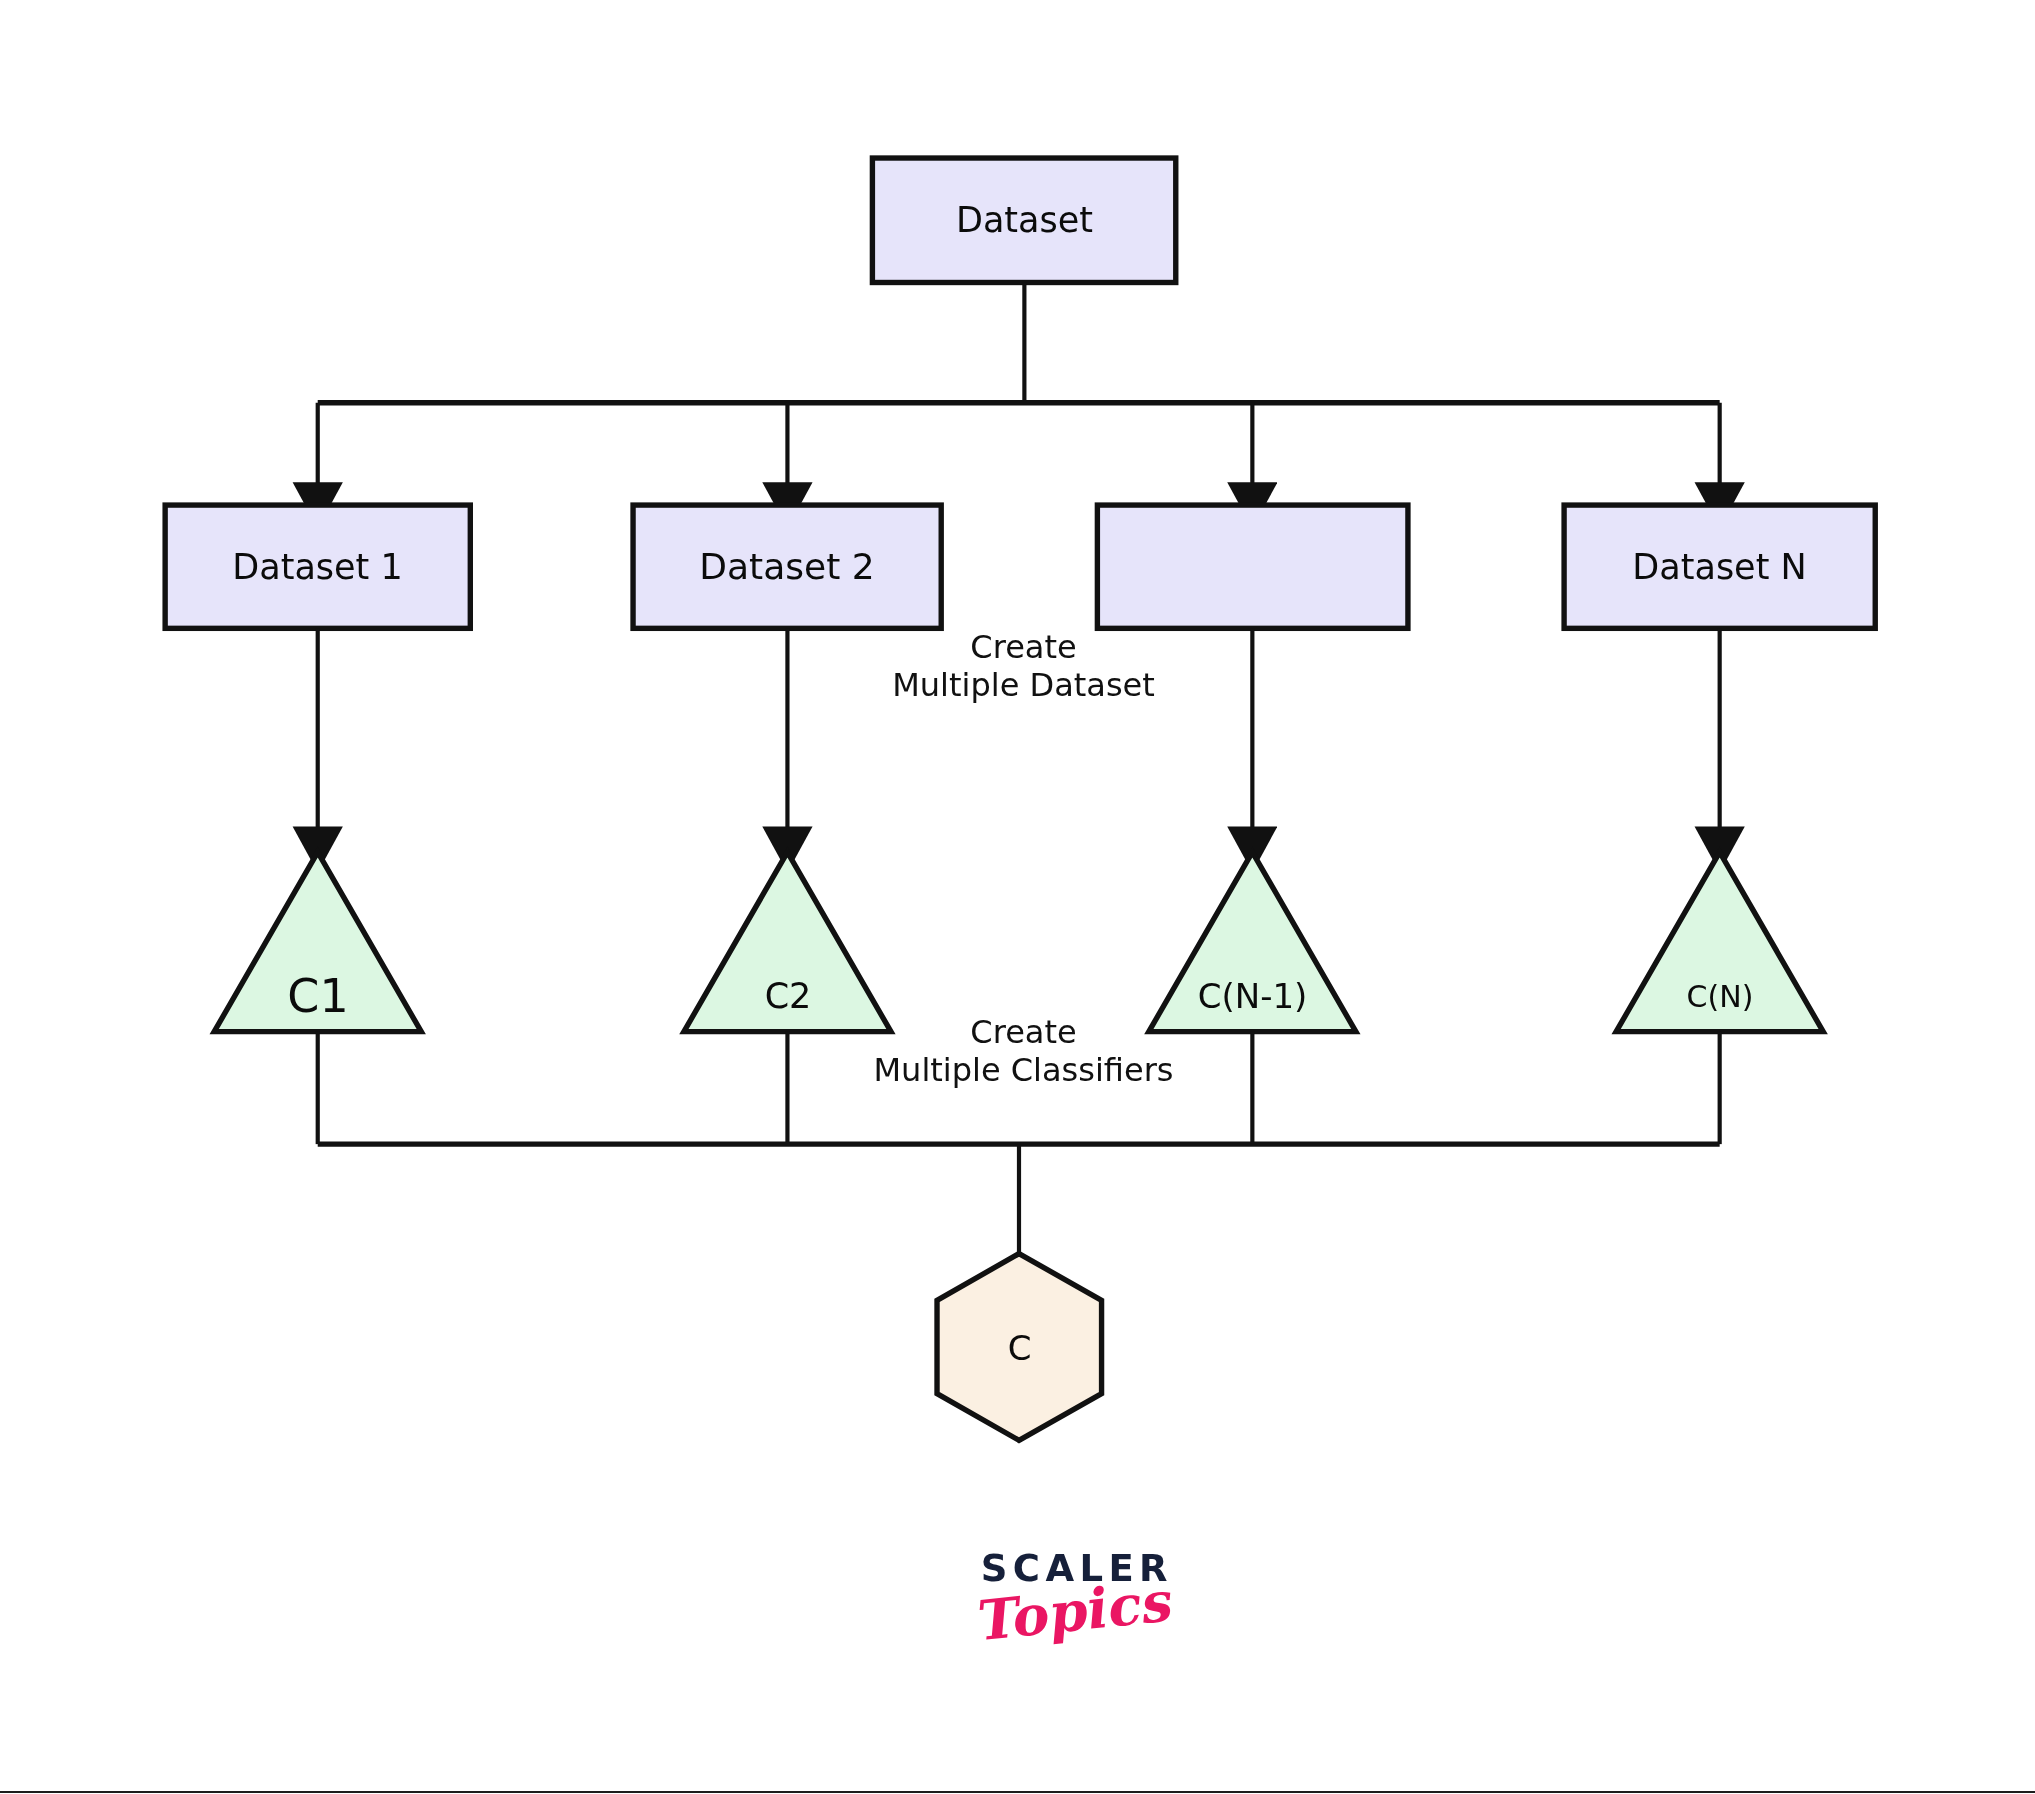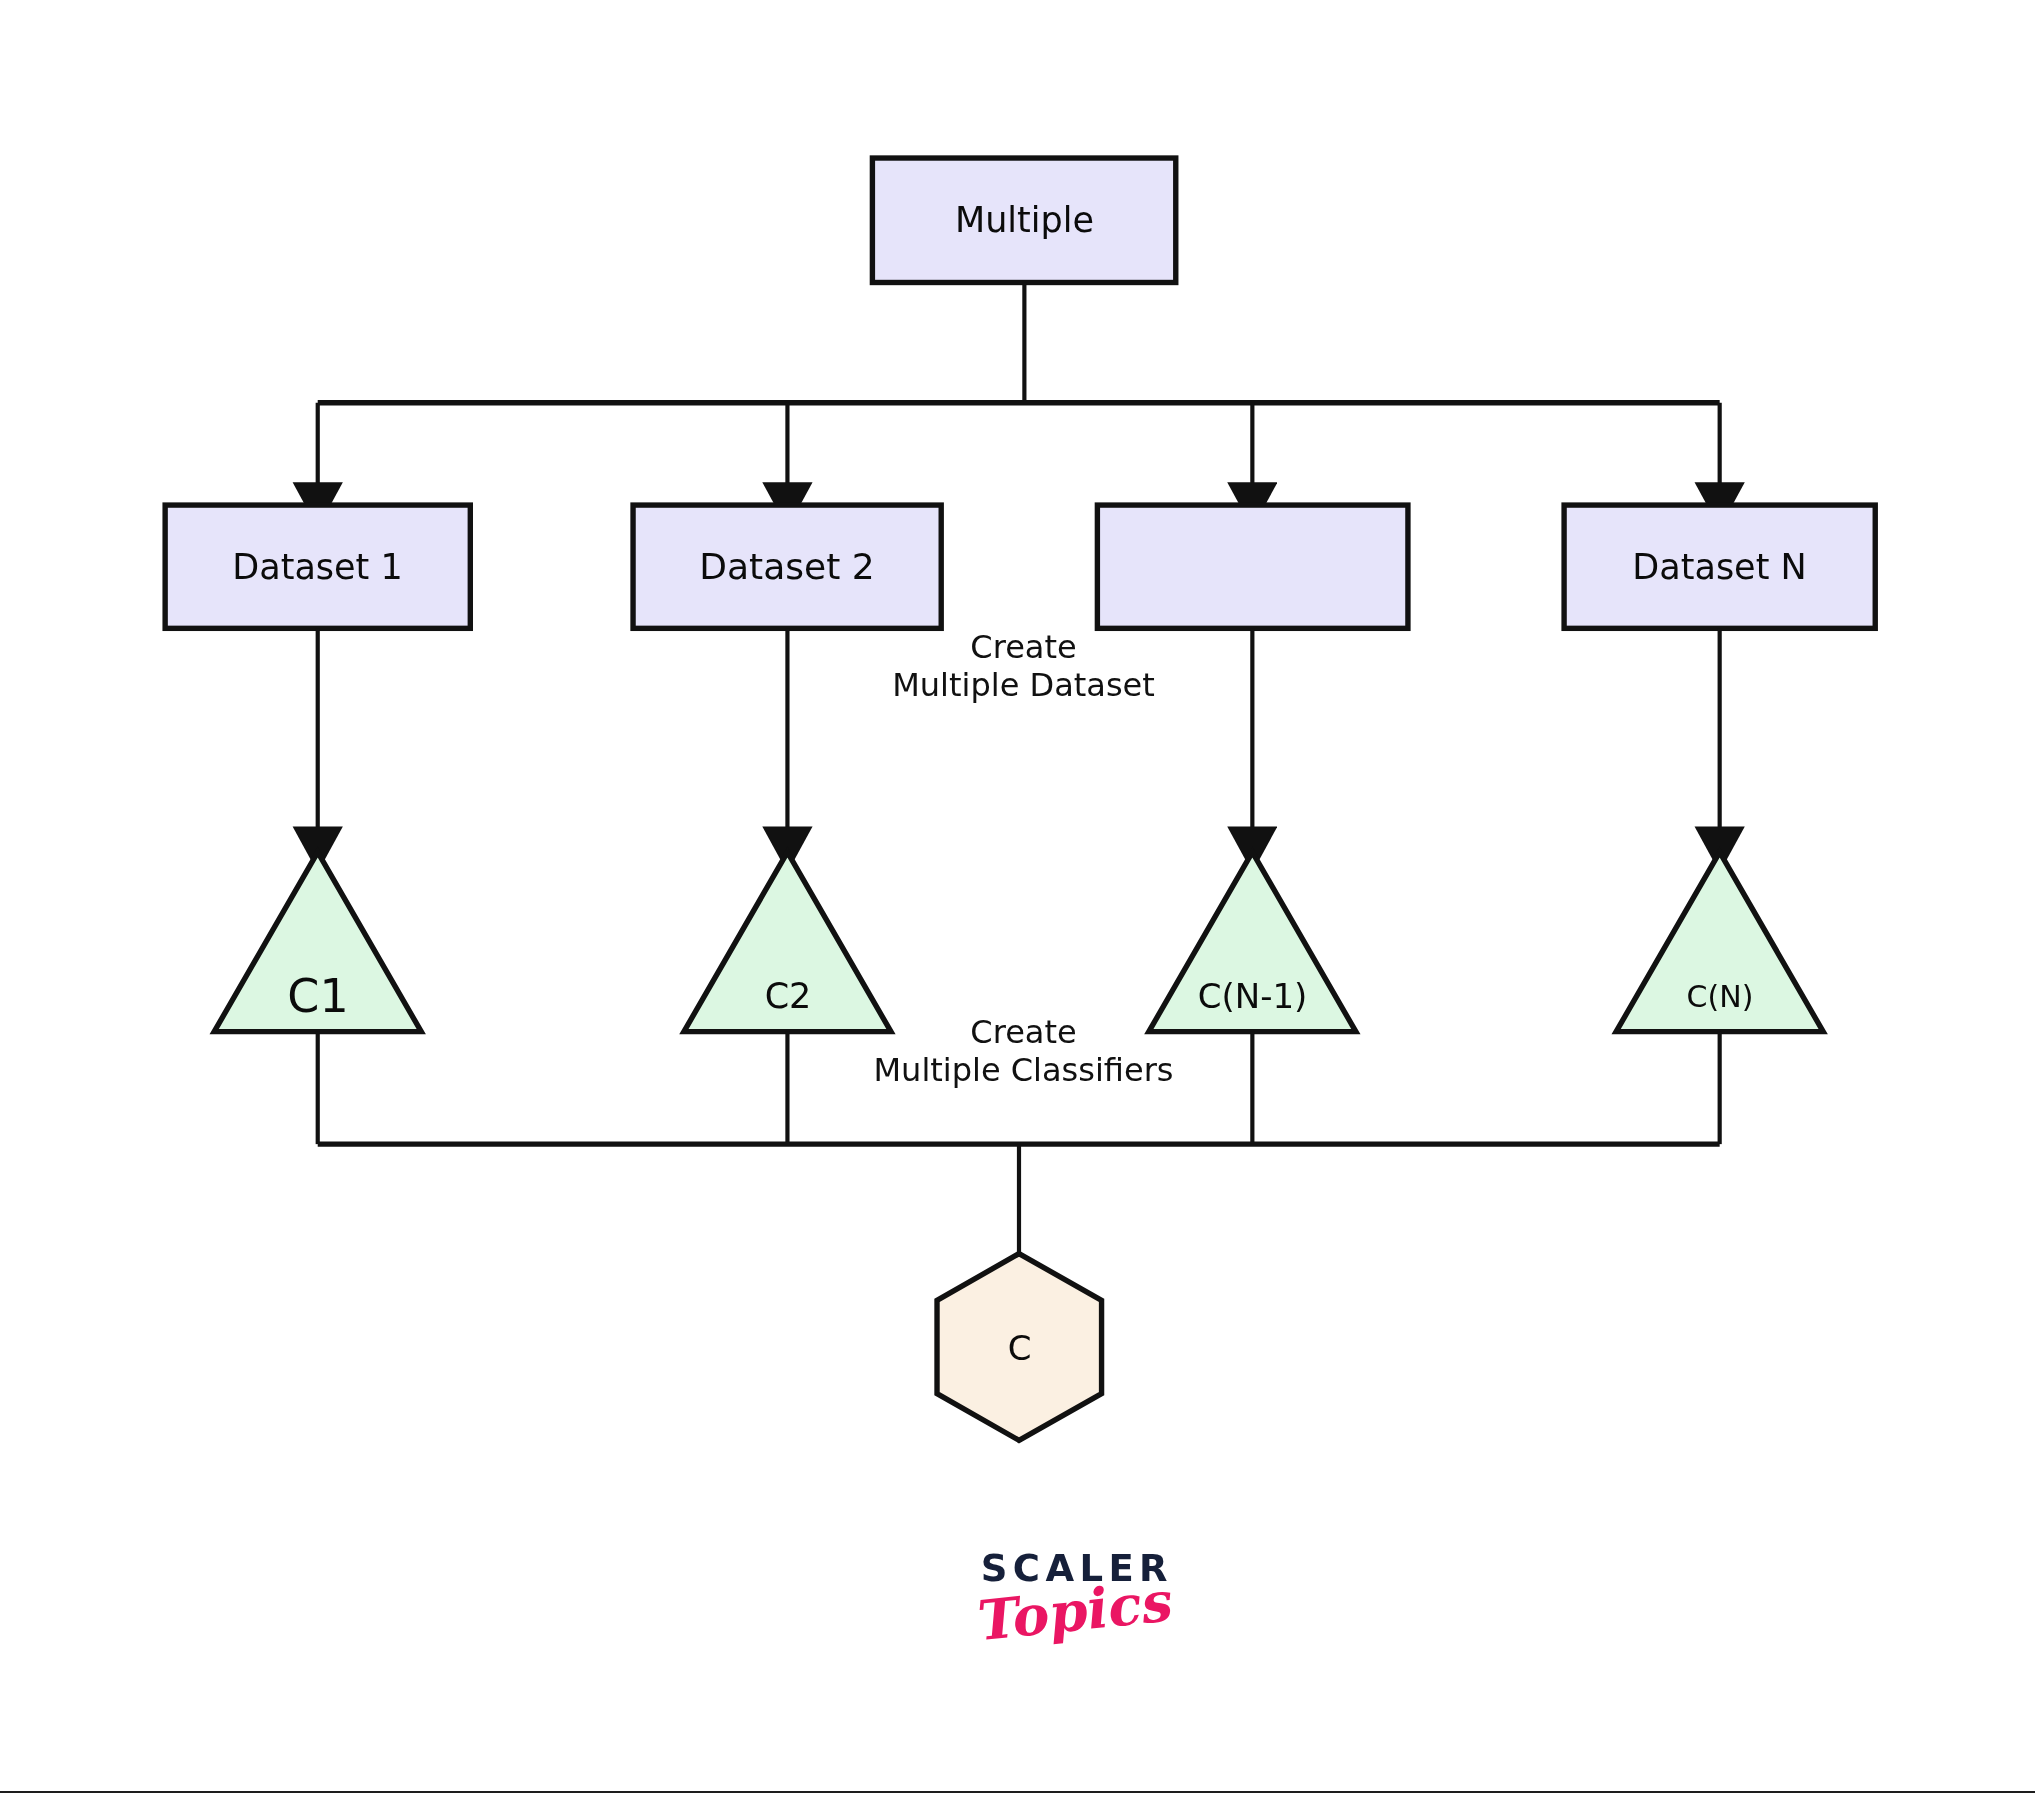--- a/index.html
+++ b/index.html
@@ -91,21 +91,21 @@
     <line x1="2093" y1="1724" x2="2093" y2="1912" stroke="#111111" stroke-width="7"></line>
     <line x1="2874" y1="1724" x2="2874" y2="1912" stroke="#111111" stroke-width="7"></line>
 
     <line x1="531" y1="1912" x2="2874" y2="1912" stroke="#111111" stroke-width="9"></line>
 
     <line x1="1703" y1="1912" x2="1703" y2="2095" stroke="#111111" stroke-width="7"></line>
 
     <polygon points="1703,2095 1841,2173 1841,2329 1703,2407 1566,2329 1566,2173" fill="#fbf0e2" stroke="#111111" stroke-width="9" stroke-linejoin="miter"></polygon>
   </svg>
 
-  <div class="node-label" style="left:873px;top:158px;width:303px;height:124px;font-size:35px;">Multiple</div>
+  <div class="node-label" style="left:873px;top:158px;width:303px;height:124px;font-size:35px;">Dataset</div>
 
   <div class="node-label" style="left:165px;top:505px;width:305px;height:123px;font-size:35px;">Dataset 1</div>
   <div class="node-label" style="left:633px;top:505px;width:308px;height:123px;font-size:36px;">Dataset 2</div>
   <div class="node-label" style="left:1564px;top:505px;width:311px;height:123px;font-size:35px;">Dataset N</div>
 
   <div class="node-label" style="left:228px;top:972px;width:180px;height:48px;font-size:46px;">C1</div>
   <div class="node-label" style="left:698px;top:972px;width:180px;height:48px;font-size:35px;">C2</div>
   <div class="node-label" style="left:1139px;top:972px;width:227px;height:48px;font-size:34px;">C(N-1)</div>
   <div class="node-label" style="left:1624px;top:972px;width:192px;height:48px;font-size:30px;text-align:center;">C(N)</div>
 

